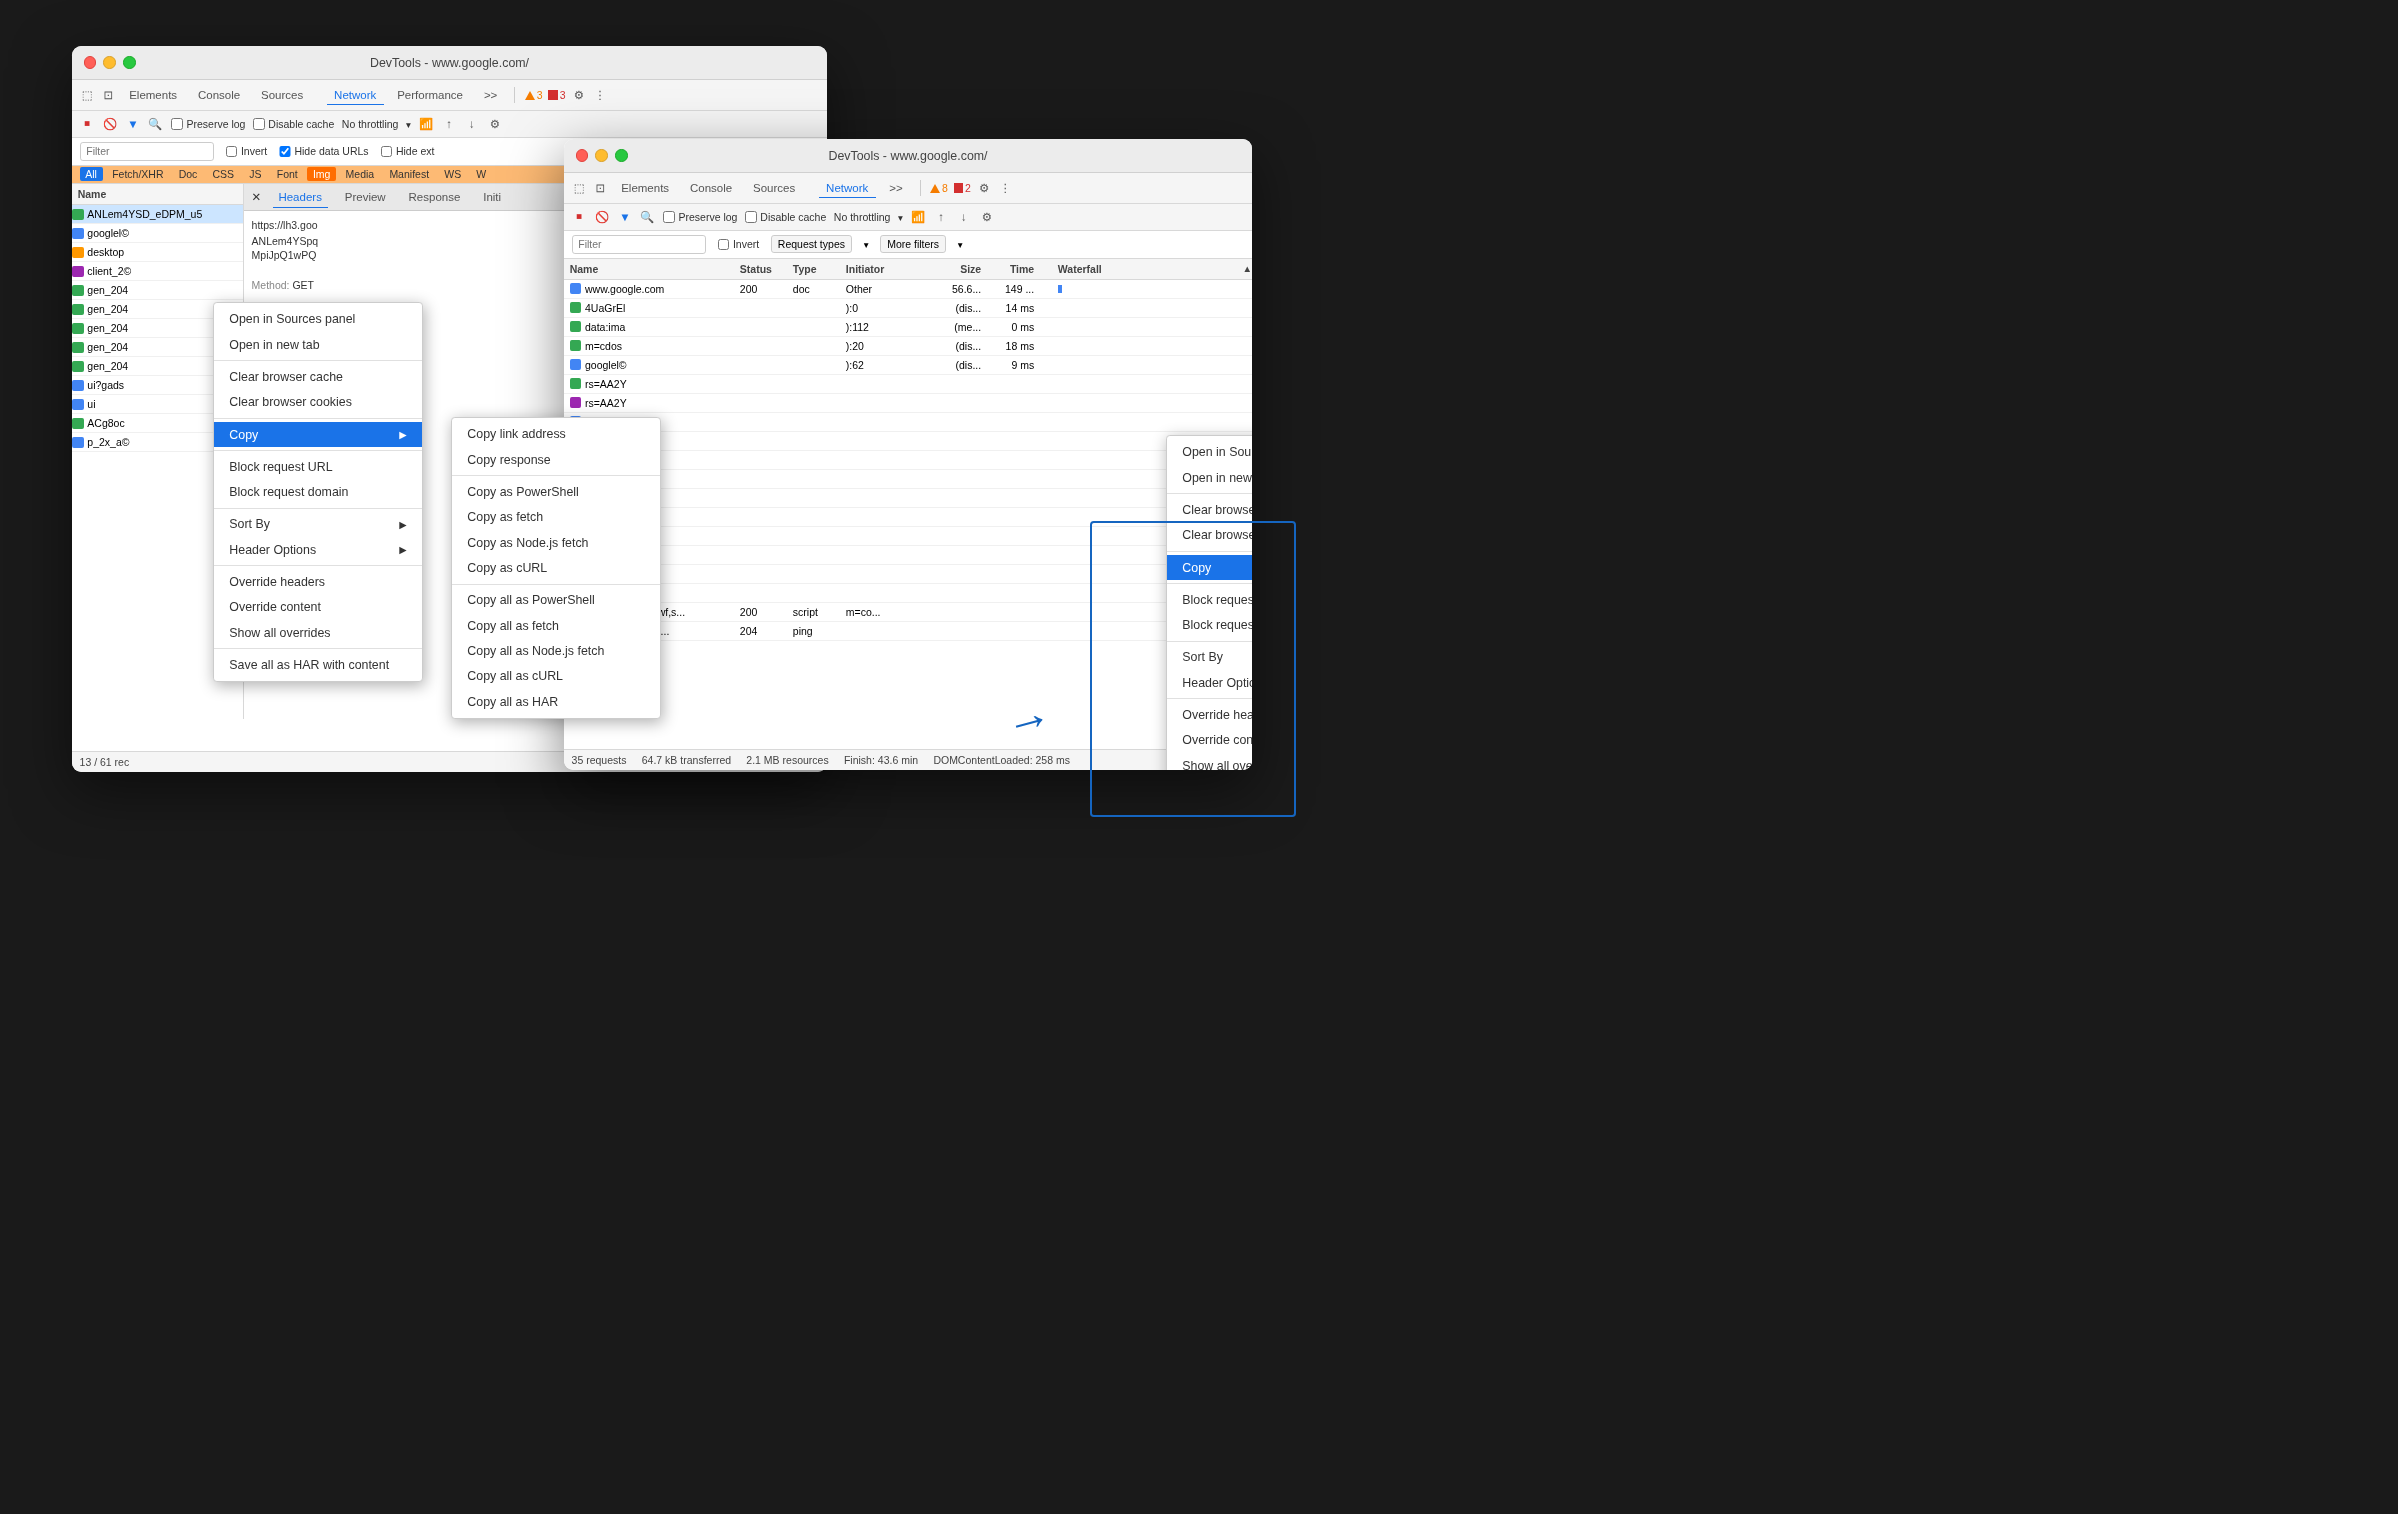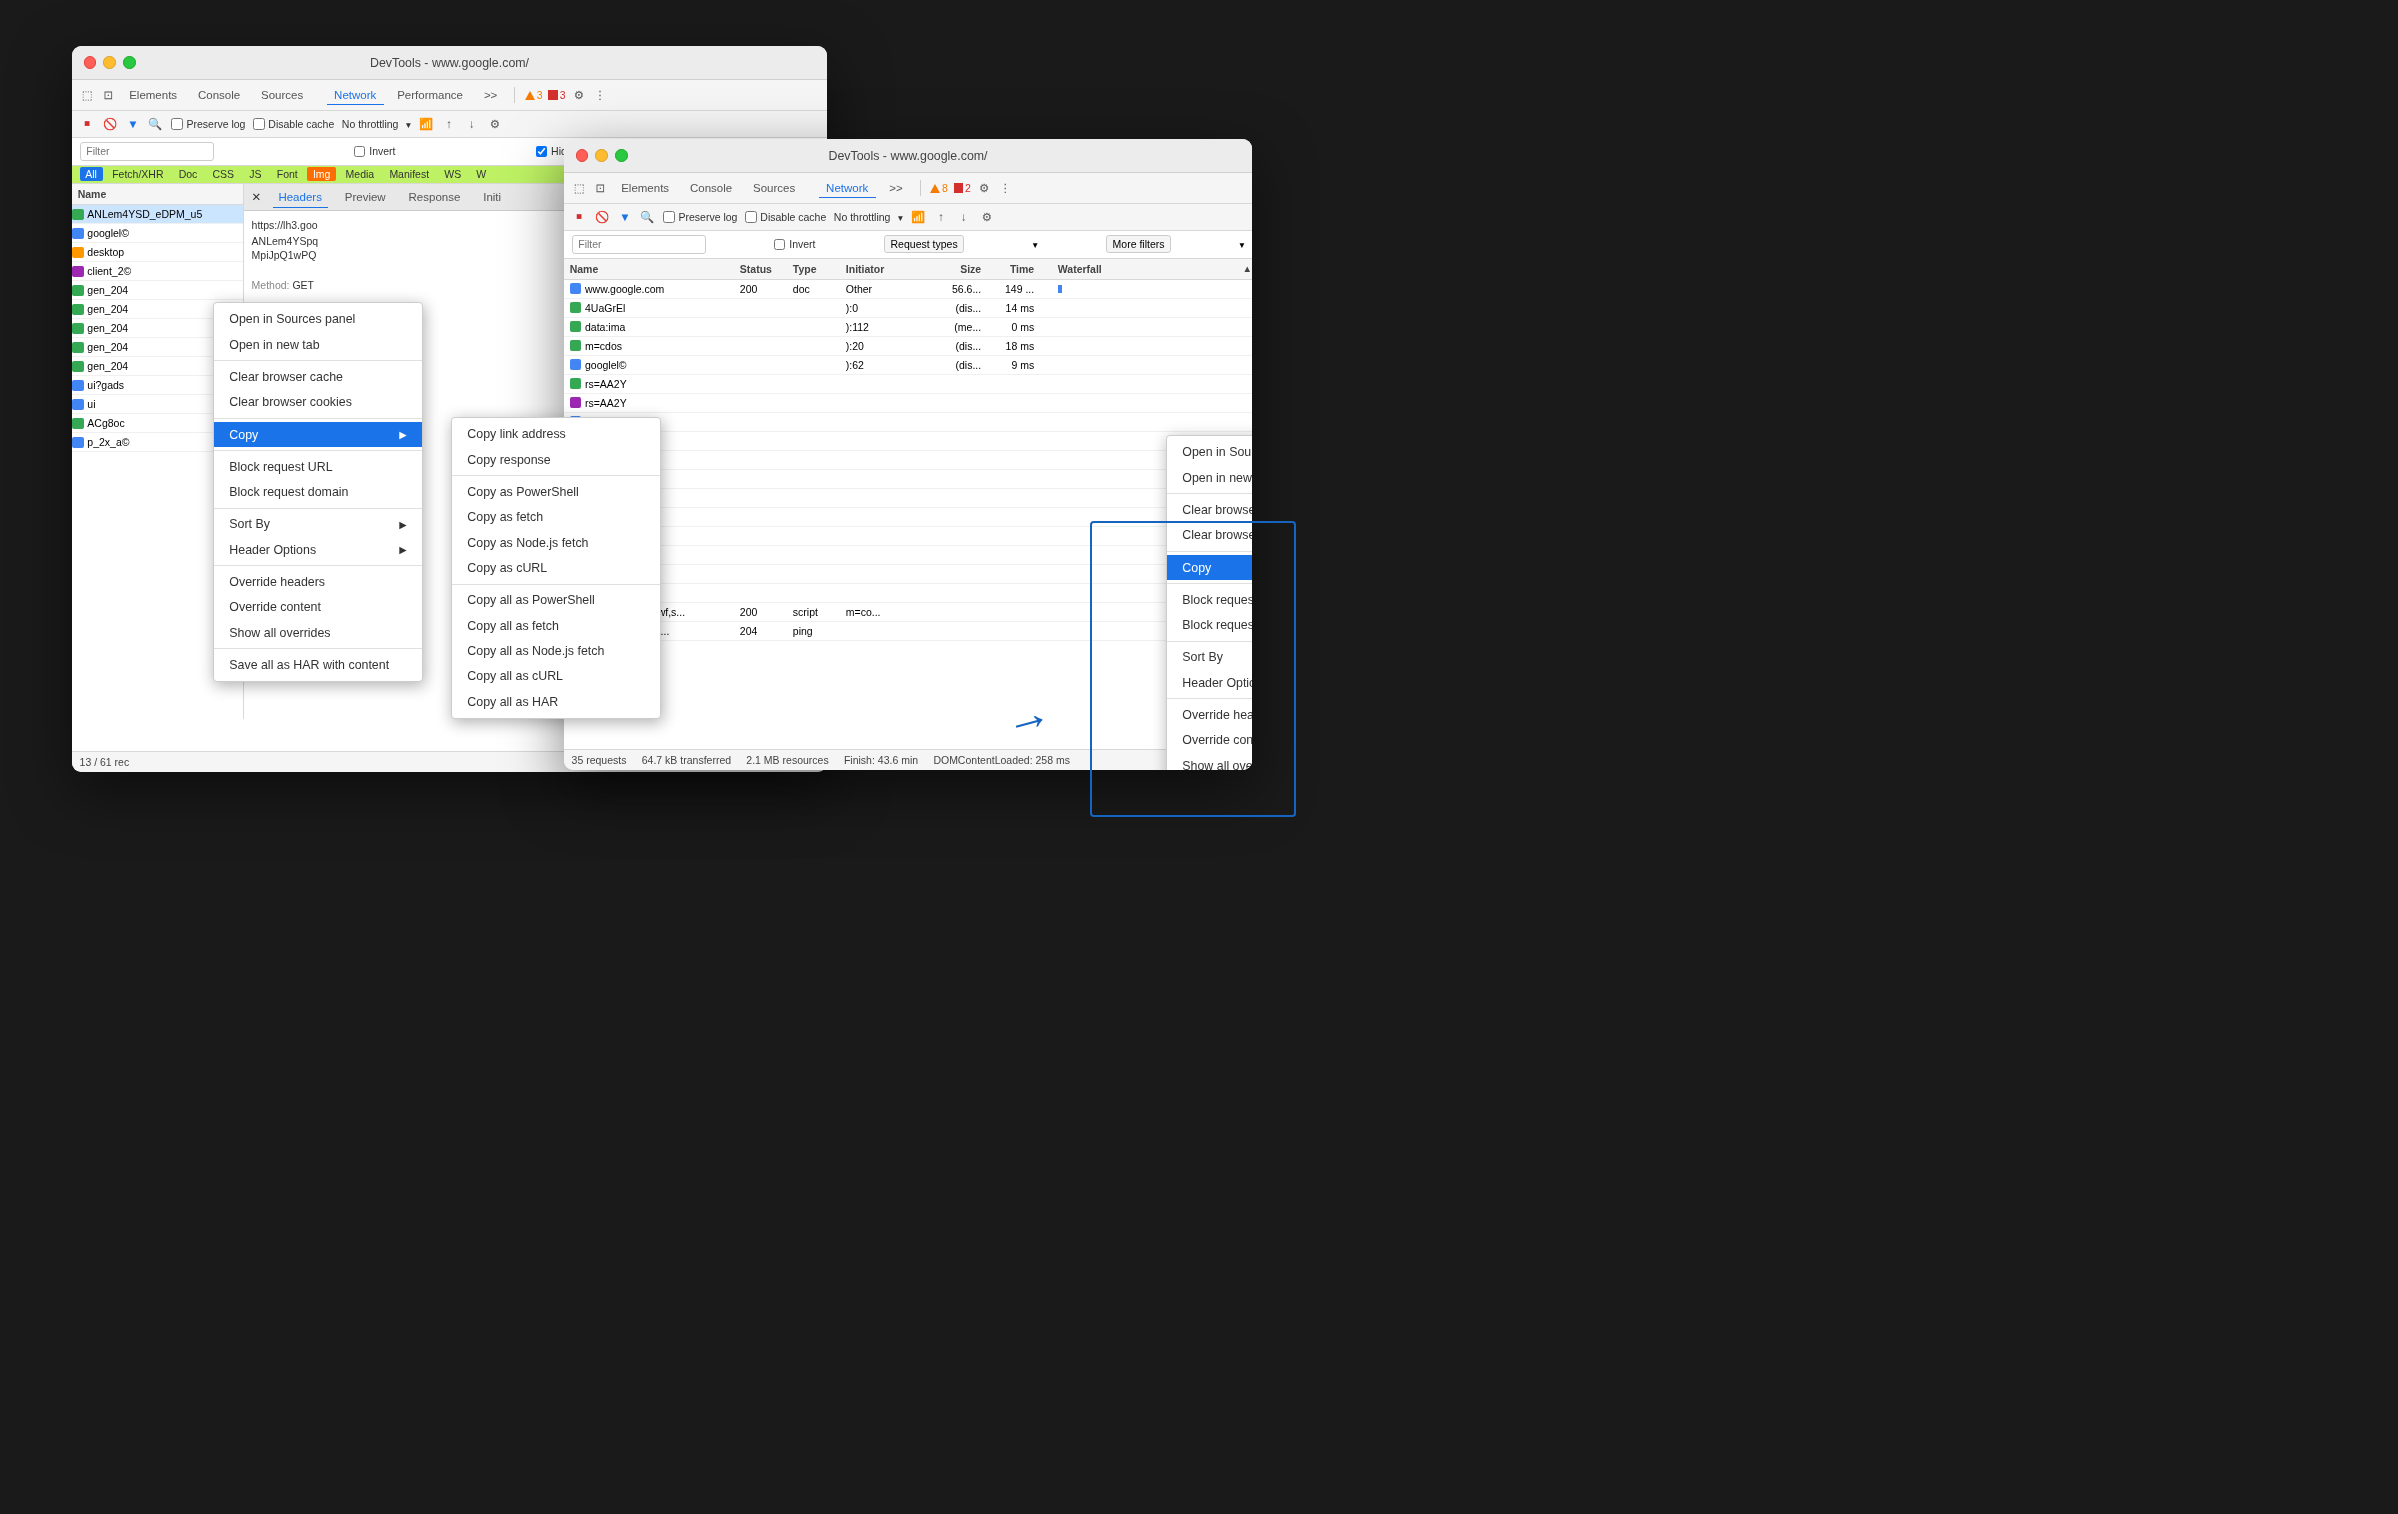--- a/index.html
+++ b/index.html
@@ -147,35 +147,34 @@
 
     
     .filter-bar {
       background: #fff;
       border-bottom: 1px solid #d8d8d8;
       padding: 3.8px 7.6px;
       display: flex;
       align-items: center;
       gap: 12px;
       font-size: 10.5px;
-      justify-content: space-between;
     }
 
     .filter-input {
       border: 1px solid #ccc;
       border-radius: 2.9px;
       padding: 1.9px 5.7px;
       font-size: 10.5px;
       width: 134px;
       height: 19px;
     }
 
     
     .type-filters {
-      background: #bef264;
+      background: #fdba74;
       border-bottom: 1px solid #d8d8d8;
       padding: 1.9px 7.6px;
       display: flex;
       align-items: center;
       gap: 3.8px;
       font-size: 10.5px;
     }
 
     .type-btn {
       padding: 1px 5.7px;

